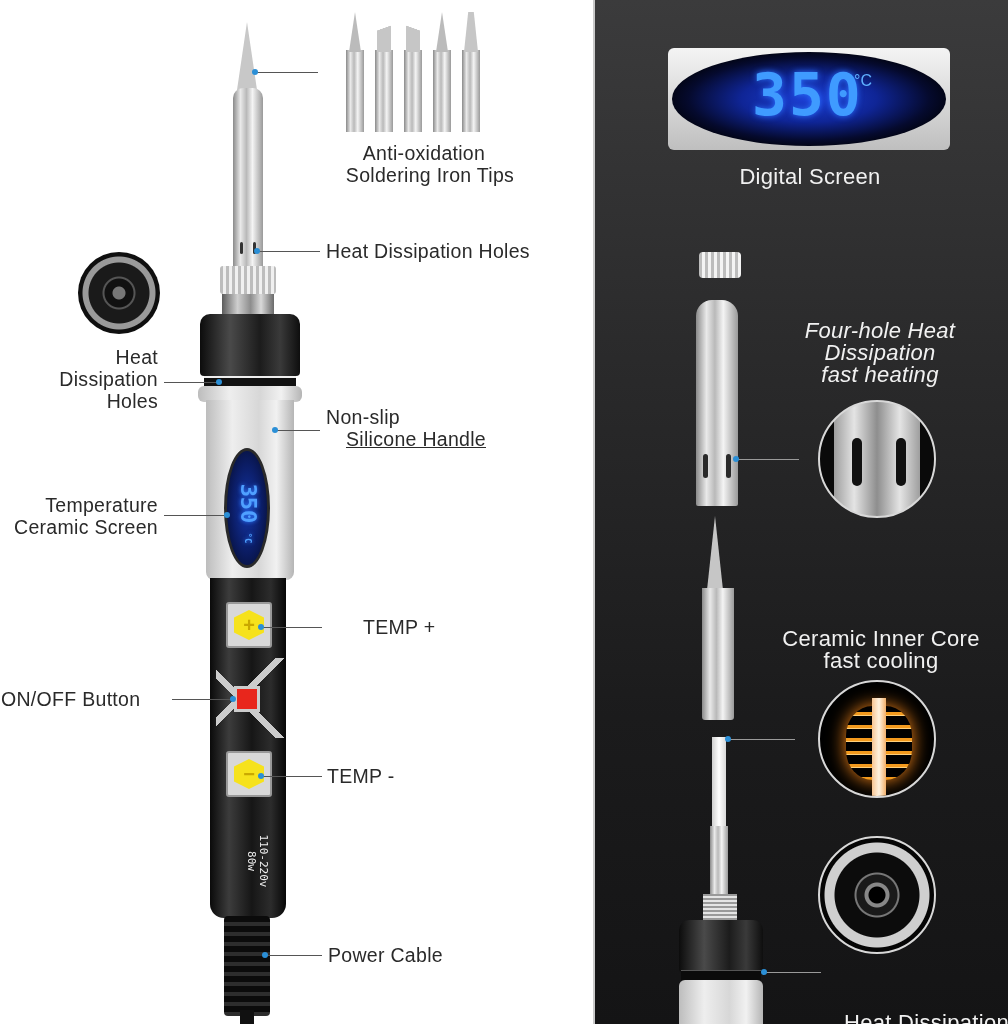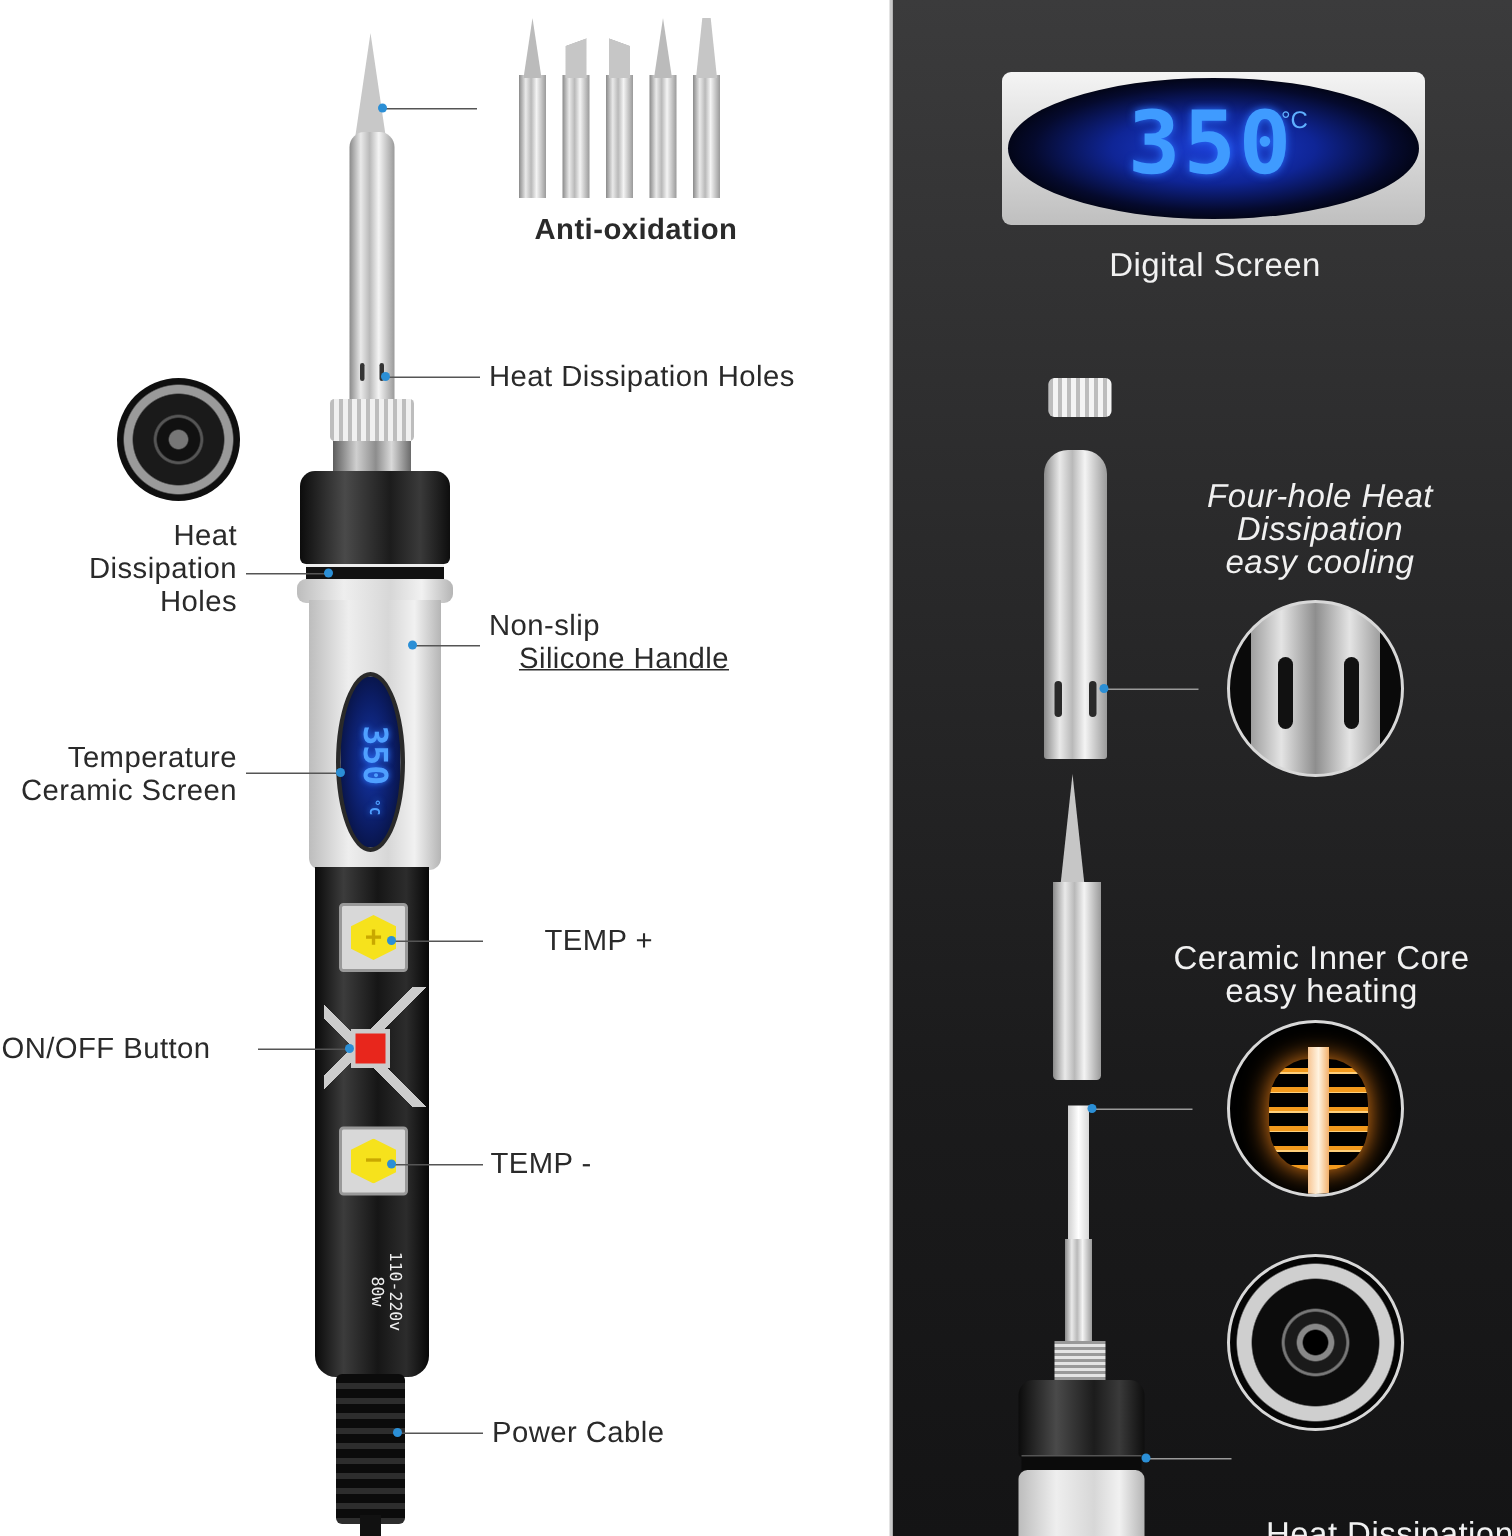--- a/index.html
+++ b/index.html
@@ -116,21 +116,22 @@
   <div class="line" style="left:262px;top:627px;width:60px;"></div>
   <div class="dot" style="left:258px;top:624px;"></div>
   <div class="line" style="left:172px;top:699px;width:62px;"></div>
   <div class="dot" style="left:230px;top:696px;"></div>
   <div class="line" style="left:262px;top:776px;width:60px;"></div>
   <div class="dot" style="left:258px;top:773px;"></div>
   <div class="line" style="left:266px;top:955px;width:56px;"></div>
   <div class="dot" style="left:262px;top:952px;"></div>
 
   <div class="lbl c" style="left:330px;top:142px;width:200px;">
-    <div style="padding-right:12px;font-weight:bold;">Anti-oxidation</div>
+    <div style="padding-right:12px;">Anti-oxidation</div>
+    <div>Soldering Iron Tips</div>
   </div>
   <div class="lbl" style="left:326px;top:240px;">Heat Dissipation Holes</div>
   <div class="lbl r" style="left:20px;top:346px;width:138px;">
     <div>Heat</div>
     <div>Dissipation</div>
     <div>Holes</div>
   </div>
   <div class="lbl c" style="left:322px;top:406px;width:164px;">
     <div style="text-align:left;padding-left:4px;">Non-slip</div>
     <div style="text-align:right;text-decoration:underline;">Silicone Handle</div>
@@ -182,23 +183,23 @@
   <div class="dline" style="left:142px;top:459px;width:62px;"></div>
   <div class="dot" style="left:138px;top:456px;"></div>
   <div class="dline" style="left:134px;top:739px;width:66px;"></div>
   <div class="dot" style="left:130px;top:736px;"></div>
   <div class="dline" style="left:170px;top:972px;width:56px;"></div>
   <div class="dot" style="left:166px;top:969px;"></div>
 
   <div class="dlbl" style="left:190px;top:320px;width:190px;font-style:italic;">
     <div>Four-hole Heat</div>
     <div>Dissipation</div>
-    <div>easy cooling</div>
+    <div>fast heating</div>
   </div>
   <div class="dlbl" style="left:176px;top:628px;width:220px;">
     <div>Ceramic Inner Core</div>
-    <div>easy heating</div>
+    <div>fast cooling</div>
   </div>
   <div class="dlbl" style="left:234px;top:1012px;width:180px;text-align:right;">
     <div>Heat Dissipation</div>
     <div>Holes</div>
   </div>
 </div>
 
 </body></html>

